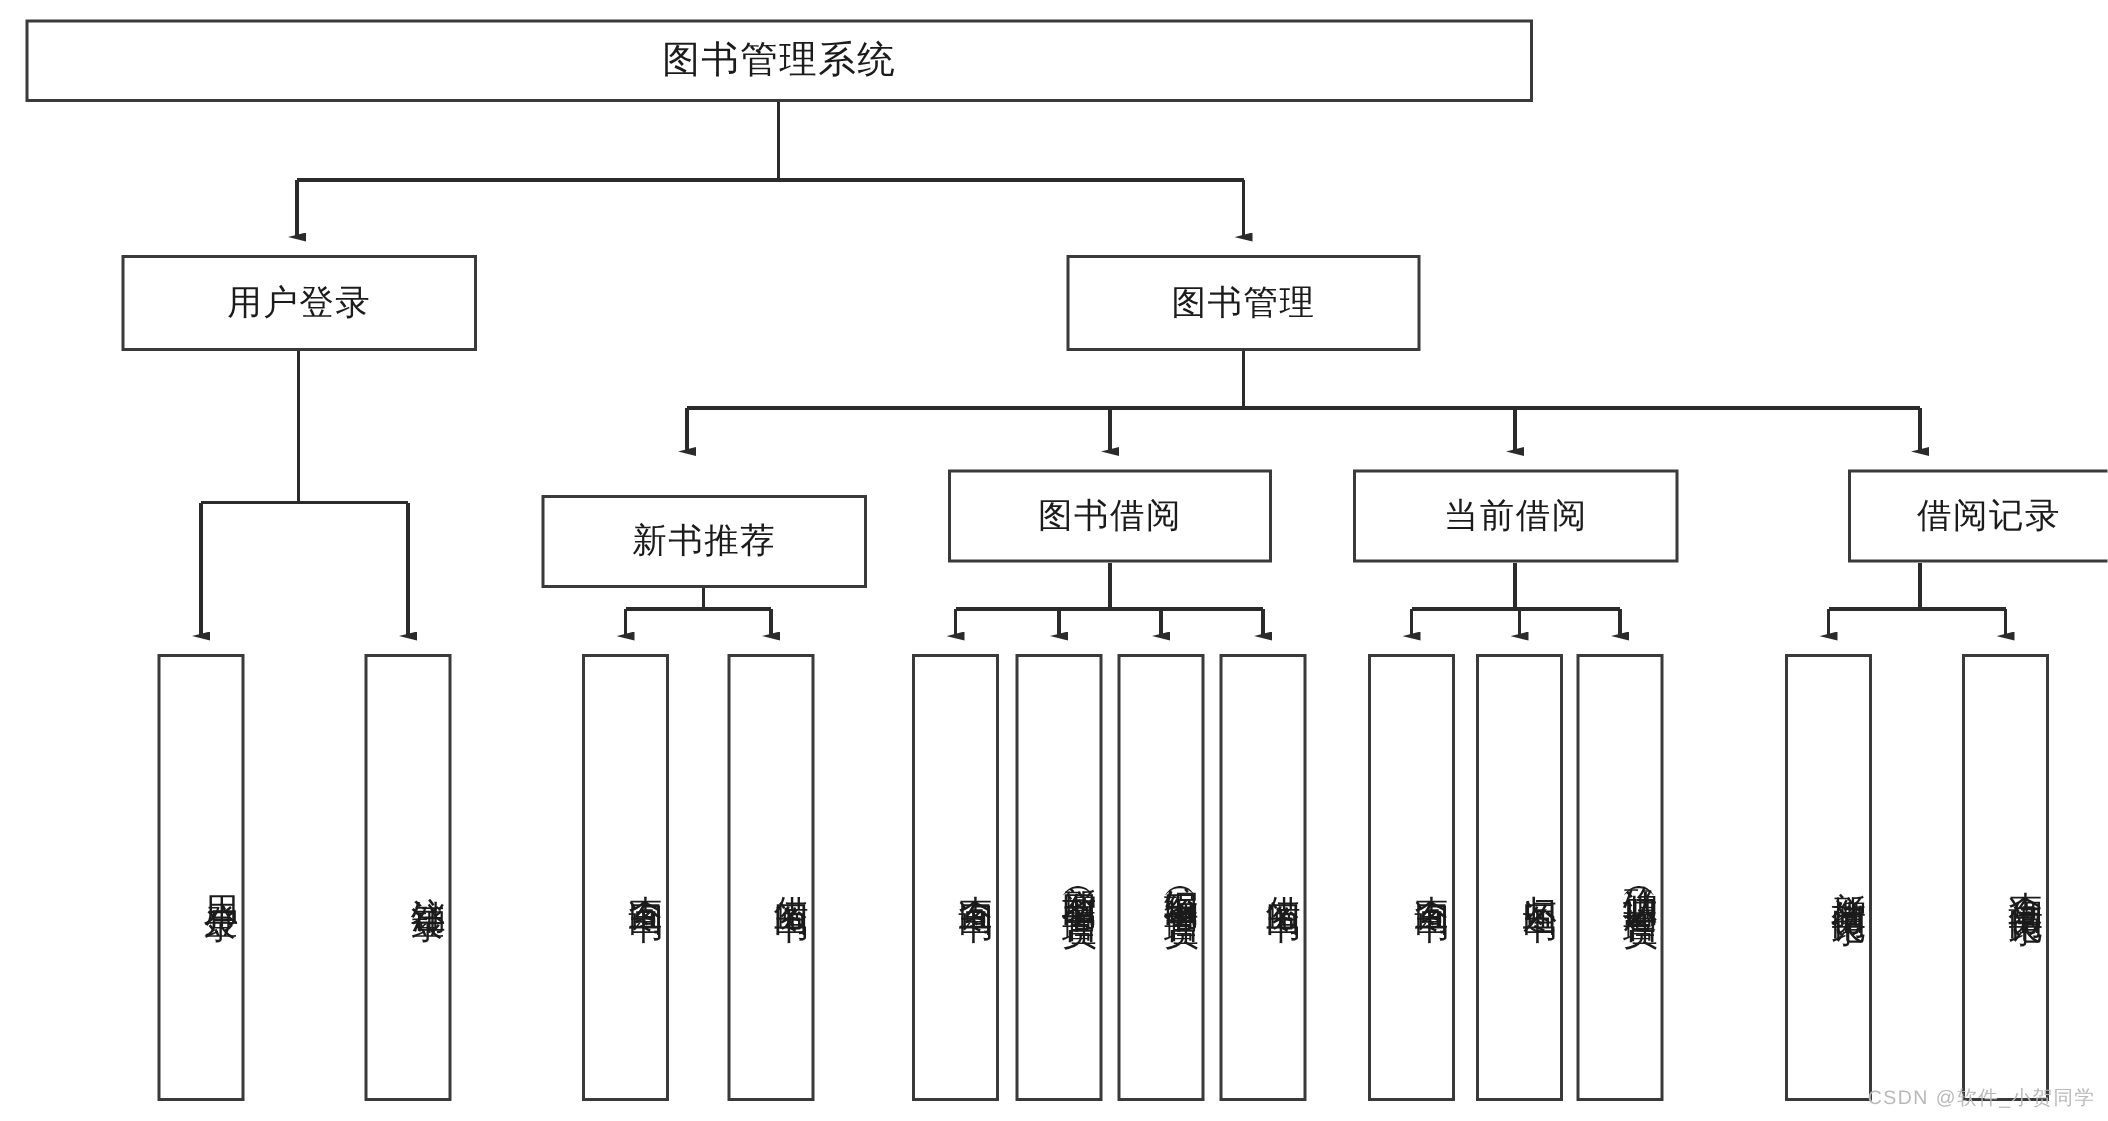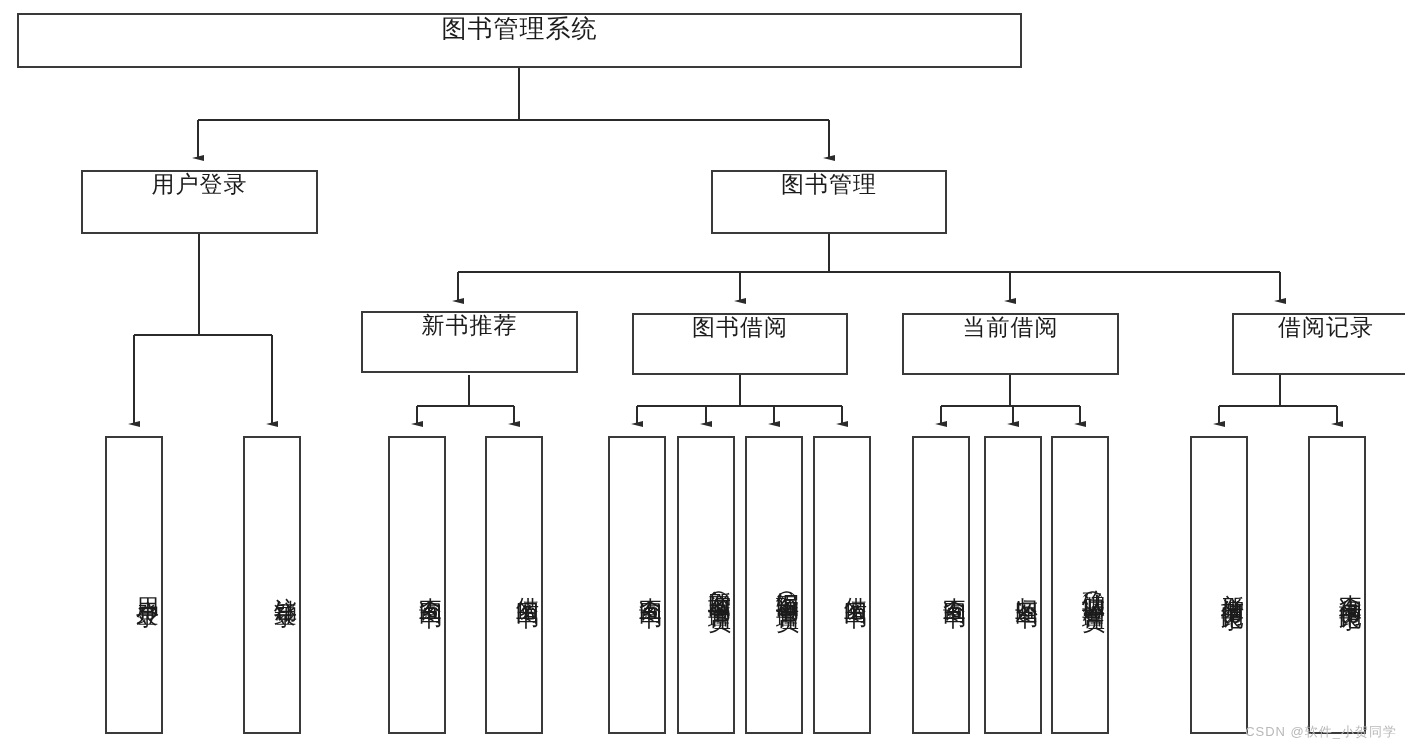--- a/index.html
+++ b/index.html
@@ -17,20 +17,21 @@
   svg.connectors{
     position:absolute;left:0;top:0;width:1405px;height:747px;
     pointer-events:none;
   }
   .node{
     position:absolute;
     box-sizing:border-box;
     background:#ffffff;
     border:2px solid #3a3a3a;
     display:flex;
+    align-items:center;
     justify-content:center;
     color:#1b1b1b;
     z-index:2;
   }
   .node.horiz{
     font-size:23px;
     letter-spacing:1px;
     line-height:1.1;
   }
   .node.vert{
@@ -51,21 +52,21 @@
     max-height:100%;
     text-align:center;
   }
   #node-root{
     left:17px;top:13px;width:1005px;height:55px;
     font-size:25px;
   }
   #node-login{left:81px;top:170px;width:237px;height:64px;}
   #node-bookmgmt{left:711px;top:170px;width:236px;height:64px;}
 
-  #node-newbook{left:361px;top:311px;width:217px;height:62px;}
+  #node-newbook{left:361px;top:330px;width:217px;height:62px;}
   #node-borrow{left:632px;top:313px;width:216px;height:62px;}
   #node-current{left:902px;top:313px;width:217px;height:62px;}
   #node-record{left:1232px;top:313px;width:188px;height:62px;}
 
   .leaf{top:436px;height:298px;width:58px;}
 
   #leaf-user-login{left:105px;}
   #leaf-user-logout{left:243px;}
 
   #leaf-nb-query{left:388px;}

